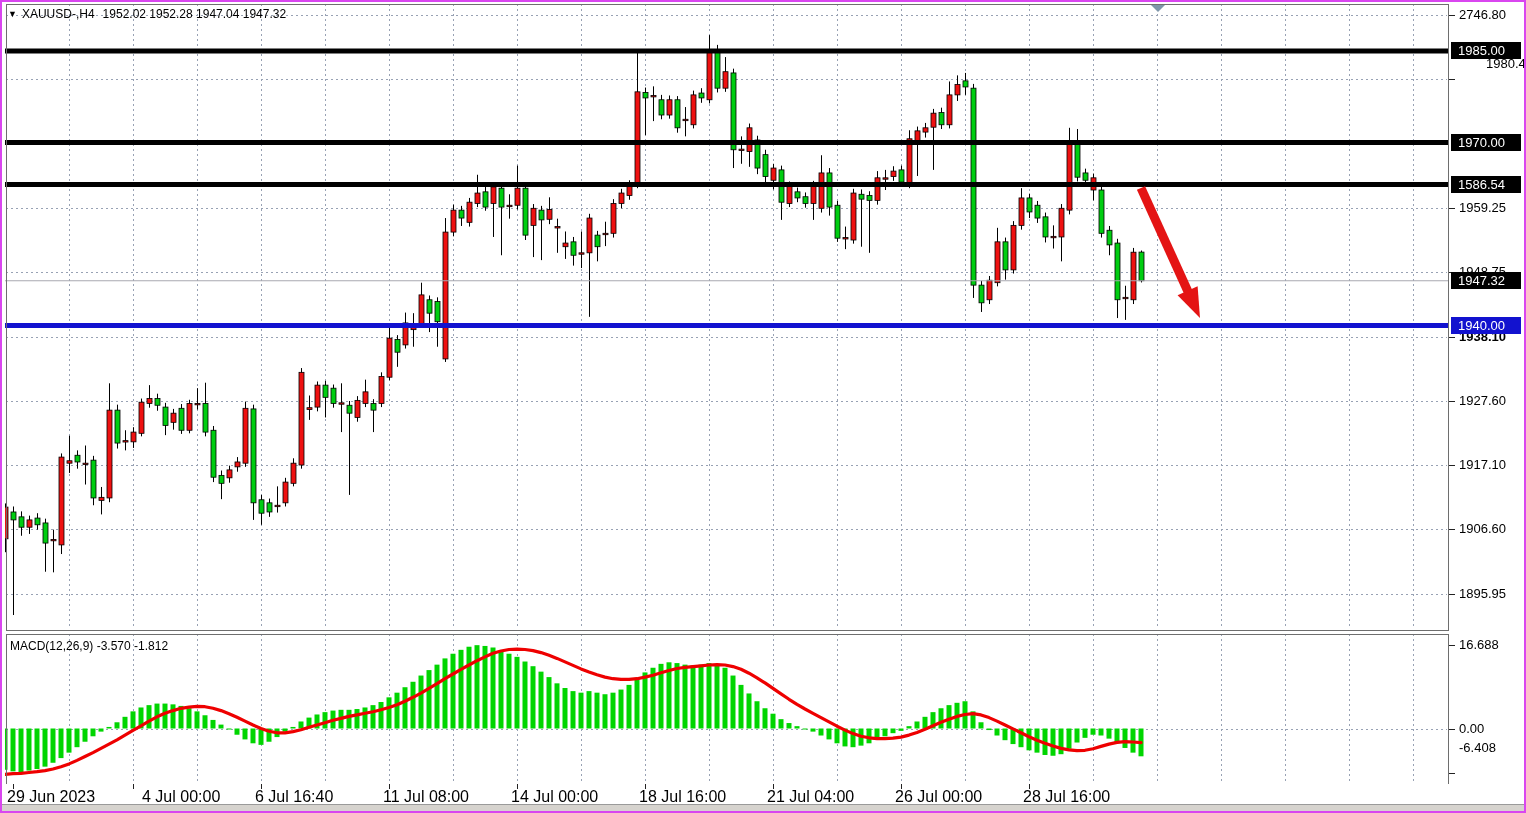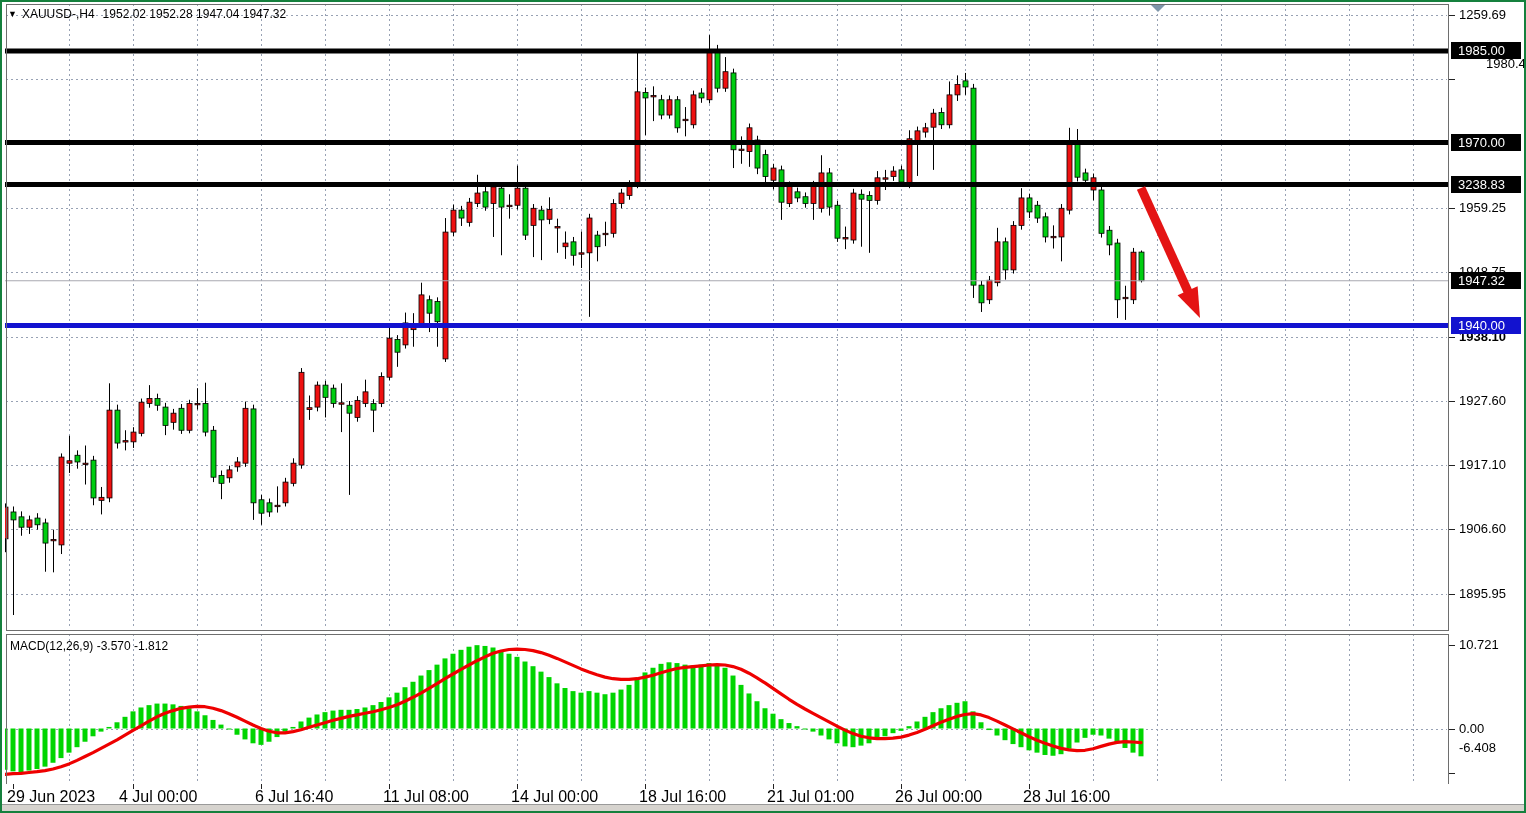--- a/index.html
+++ b/index.html
@@ -1,16 +1,16 @@
 <!DOCTYPE html>
 <html><head>
 <meta charset="utf-8">
 <style>
   html,body{margin:0;padding:0;background:#e8e8e8;font-family:"Liberation Sans",sans-serif;}
-  #window{position:relative;width:1526px;height:813px;background:#ffffff;border:2px solid #15803d;box-sizing:border-box;overflow:hidden;}
+  #window{position:relative;width:1526px;height:813px;background:#ffffff;border:2px solid #d946ef;box-sizing:border-box;overflow:hidden;}
   svg{position:absolute;display:block;}
   #price-svg{left:3px;top:1px;}
   #macd-svg{left:3px;top:631px;}
   .overlay{position:absolute;color:#000;white-space:nowrap;}
   #title-overlay{left:6px;top:5px;font-size:12px;}
   #title-overlay .tri{font-size:9px;position:relative;top:-1px;margin-right:5px;}
   #title-overlay .nums{margin-left:8px;}
   #macd-label{left:8px;top:637px;font-size:12px;}
   #price-axis{position:absolute;left:1447px;top:0;width:77px;height:811px;background:#fff;}
   .ptick{position:absolute;left:0;width:6px;height:1px;background:#222;}
@@ -821,63 +821,63 @@
     </svg>
 
   <div class="overlay" id="title-overlay">
     <span class="tri">▼</span><span>XAUUSD-,H4</span><span class="nums">1952.02 1952.28 1947.04 1947.32</span>
   </div>
 
   <div class="overlay" id="macd-label">MACD(12,26,9) -3.570 -1.812</div>
 
   <div id="price-axis">
       <div class="ptick" style="top: 13px;"></div>
-      <div class="plabel" style="top: 5px;">1259.69</div>
+      <div class="plabel" style="top: 5px;">2746.80</div>
       <div class="ptick" style="top: 77.0269px;"></div>
       <div class="plabel" style="top: 54px; margin-left: 27px;">1980.40</div>
       <div class="ptick" style="top: 205.995px;"></div>
       <div class="plabel" style="top: 197.995px;">1959.25</div>
       <div class="ptick" style="top: 270.022px;"></div>
       <div class="plabel" style="top: 262.022px;">1948.75</div>
       <div class="ptick" style="top: 334.964px;"></div>
       <div class="plabel" style="top: 326.964px; font-weight: bold;">1938.10</div>
       <div class="ptick" style="top: 398.991px;"></div>
       <div class="plabel" style="top: 390.991px;">1927.60</div>
       <div class="ptick" style="top: 463.018px;"></div>
       <div class="plabel" style="top: 455.018px;">1917.10</div>
       <div class="ptick" style="top: 527.045px;"></div>
       <div class="plabel" style="top: 519.045px;">1906.60</div>
       <div class="ptick" style="top: 591.986px;"></div>
       <div class="plabel" style="top: 583.986px;">1895.95</div>
       <div class="ptick" style="top: 643.005px;"></div>
-      <div class="plabel" style="top: 635.005px;">10.721</div>
+      <div class="plabel" style="top: 635.005px;">16.688</div>
       <div class="ptick" style="top: 726.5px;"></div>
       <div class="plabel" style="top: 718.5px;">0.00</div>
       <div class="ptick" style="top: 771px;"></div>
       <div class="plabel" style="top: 738px;">-6.408</div>
       <div class="pbadge" style="background: #000000; top: 40.477px;">1985.00</div>
       <div class="pbadge" style="background: rgb(0, 0, 0); top: 131.944px;">1970.00</div>
-      <div class="pbadge" style="background: rgb(0, 0, 0); top: 173.958px;">3238.83</div>
+      <div class="pbadge" style="background: rgb(0, 0, 0); top: 173.958px;">1586.54</div>
       <div class="pbadge" style="background: rgb(0, 0, 0); top: 270.242px;">1947.32</div>
       <div class="pbadge" style="background: rgb(18, 18, 207); top: 314.878px;">1940.00</div>
     </div>
   <div id="time-axis">
       <div class="ttick" style="left: 11px;"></div>
       <div class="tlabel" style="left: 5px;">29 Jun 2023</div>
       <div class="ttick" style="left: 131px;"></div>
-      <div class="tlabel" style="left: 117px;">4 Jul 00:00</div>
+      <div class="tlabel" style="left: 140px;">4 Jul 00:00</div>
       <div class="ttick" style="left: 259px;"></div>
       <div class="tlabel" style="left: 253px;">6 Jul 16:40</div>
       <div class="ttick" style="left: 387px;"></div>
       <div class="tlabel" style="left: 381px;">11 Jul 08:00</div>
       <div class="ttick" style="left: 515px;"></div>
       <div class="tlabel" style="left: 509px;">14 Jul 00:00</div>
       <div class="ttick" style="left: 643px;"></div>
       <div class="tlabel" style="left: 637px;">18 Jul 16:00</div>
       <div class="ttick" style="left: 771px;"></div>
-      <div class="tlabel" style="left: 765px;">21 Jul 01:00</div>
+      <div class="tlabel" style="left: 765px;">21 Jul 04:00</div>
       <div class="ttick" style="left: 899px;"></div>
       <div class="tlabel" style="left: 893px;">26 Jul 00:00</div>
       <div class="ttick" style="left: 1027px;"></div>
       <div class="tlabel" style="left: 1021px; text-align: center;">28 Jul 16:00</div>
     </div>
   <div id="bottom-strip"></div>
 </div>
 
 </body></html>

